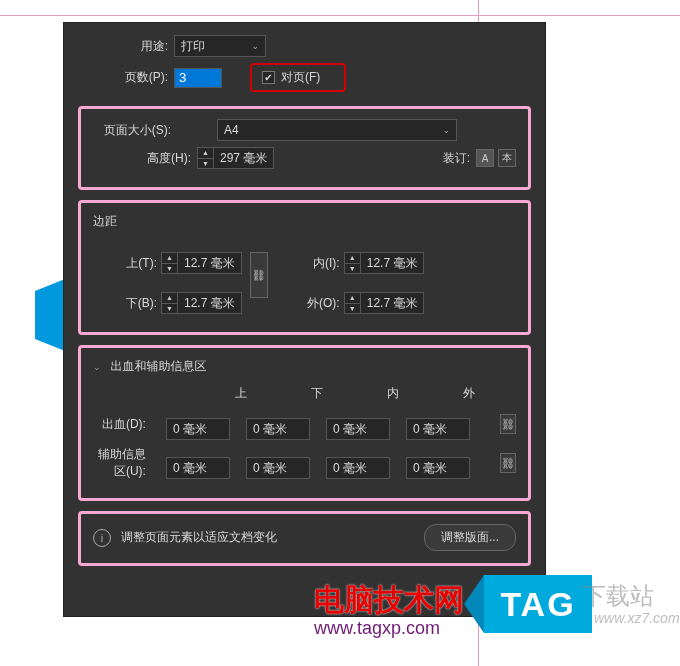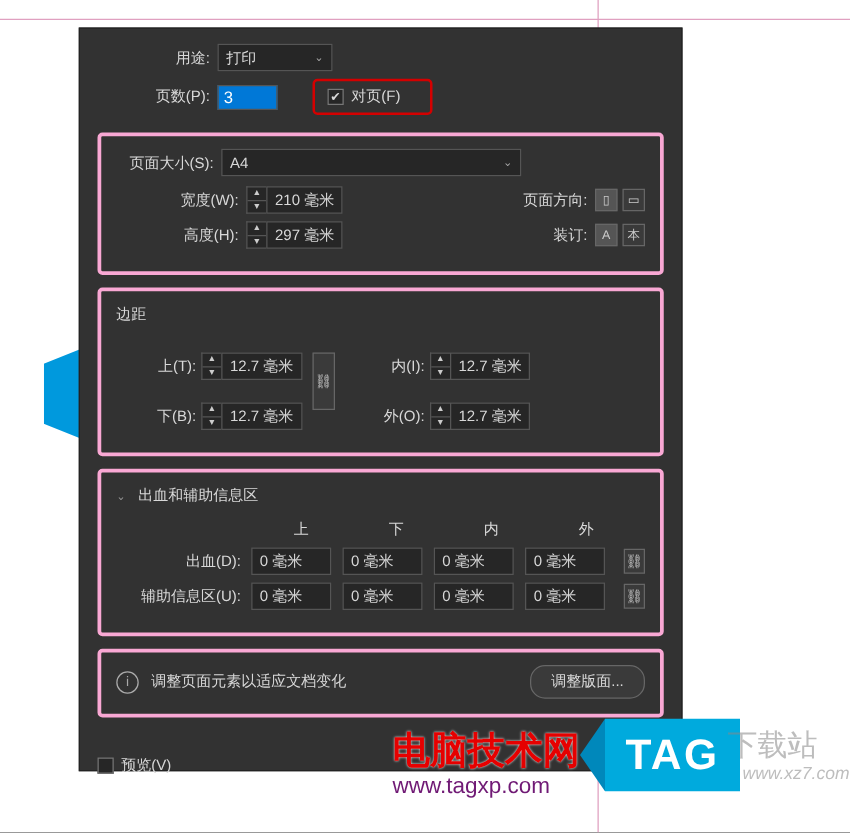--- a/index.html
+++ b/index.html
@@ -129,23 +129,23 @@
 .icon-btn.active { background: #555; }
 .link-icon {
   width: 18px; height: 30px;
   background: #3a3a3a;
   border: 1px solid #666;
   display: inline-flex; align-items: center; justify-content: center;
   font-size: 11px; color: #ccc;
 }
 .col-head { display: flex; margin-bottom: 6px; }
 .col-head span { width: 76px; text-align: center; }
-.grid-row { display: flex; align-items: center; margin-bottom: 6px; }
+.grid-row { display: flex; align-items: center; margin-bottom: 6px; gap: 12px; }
 .grid-row .lbl { width: 110px; text-align: right; padding-right: 6px; }
-.grid-row .cell { width: 76px; padding: 0 2px; }
+.grid-row .cell { width: 76px; padding: 0 2px; margin-top: 10px; }
 .btn {
   background: #3a3a3a;
   border: 1px solid #666;
   border-radius: 12px;
   color: #d8d8d8;
   padding: 4px 16px;
   display: inline-flex; align-items: center;
 }
 .info-icon {
   width: 18px; height: 18px;
@@ -231,41 +231,24 @@
       </span>
     </div>
 
 
     <div style="height:8px"></div>
 
     <div class="panel">
       <div class="row">
         <span class="label-r" style="width:78px">页面大小(S):</span>
         <span style="width:6px"></span>
-        <div class="select" style="width:240px;">
+        <div class="select" style="width:240px;margin-left:40px;">
           <span>A4</span>
           <span class="caret">⌄</span>
         </div>
-      </div>
-      <div class="row" style="margin-top:8px">
-        <span class="label-r" style="width:98px">宽度(W):</span>
-        <span style="width:6px"></span>
-        <span class="stepper">
-          <span class="step-btns">
-              <span>▲</span>
-              <span>▼</span>
-            </span>
-          <span class="step-val">210 毫米</span>
-        </span>
-        <span style="flex:1"></span>
-        <span>页面方向:</span>
-        <span style="width:6px"></span>
-        <span class="icon-btn active">▯</span>
-        <span style="width:4px"></span>
-        <span class="icon-btn">▭</span>
       </div>
       <div class="row">
         <span class="label-r" style="width:98px">高度(H):</span>
         <span style="width:6px"></span>
         <span class="stepper">
           <span class="step-btns">
               <span>▲</span>
               <span>▼</span>
             </span>
           <span class="step-val">297 毫米</span>
@@ -360,25 +343,19 @@
 
     <div class="panel" style="display:flex;align-items:center;gap:10px">
       <span class="info-icon">i</span>
       <span>调整页面元素以适应文档变化</span>
       <span style="flex:1"></span>
       <span class="btn">调整版面...</span>
     </div>
 
   </div>
 
-  <div class="footer">
-    <span class="chk">
-      <span class="chkbox"></span>
-      <span>预览(V)</span>
-    </span>
-  </div>
 </div>
 
 <div class="watermark1">电脑技术网</div>
 <div class="watermark1b">www.tagxp.com</div>
 <div class="tag-badge">TAG</div>
 <div class="wm-right">下载站</div>
 <div class="wm-right2">www.xz7.com</div>
 
 </body></html>

